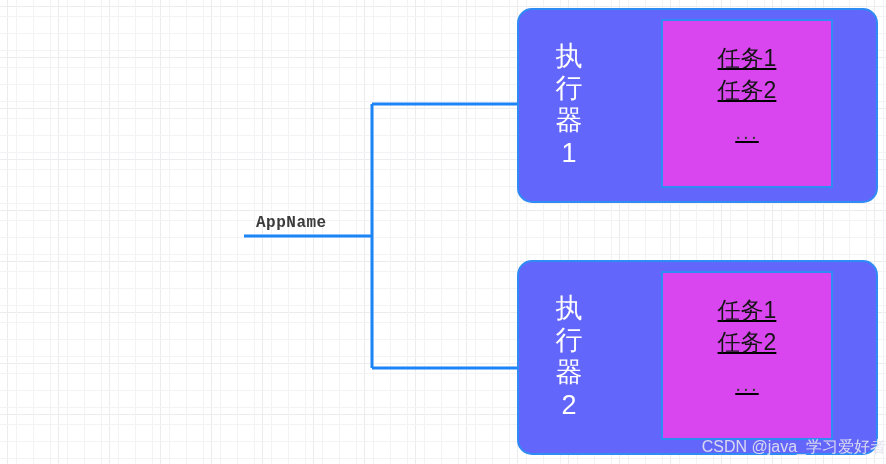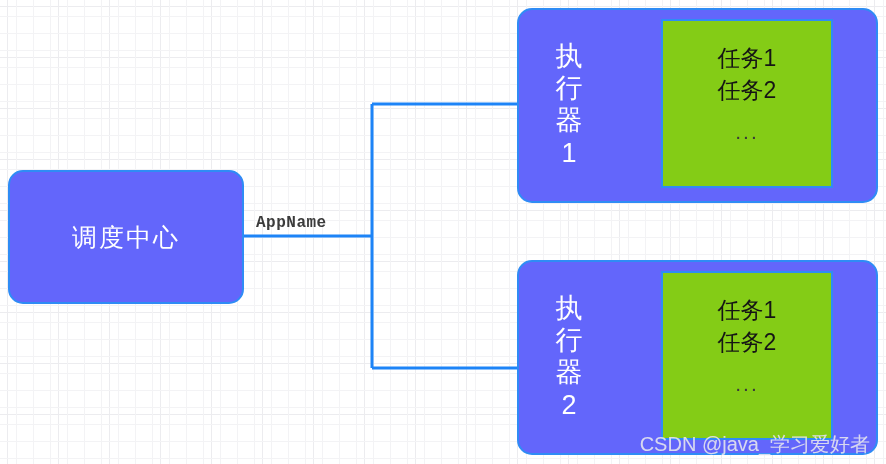--- a/index.html
+++ b/index.html
@@ -79,27 +79,28 @@
     margin-top: 2px;
   }
 
   .task-box {
     position: absolute;
     box-sizing: border-box;
     left: 142px;
     top: 9px;
     width: 172px;
     height: 169px;
-    background: #84cc16;
+    background: #d946ef;
     border: 2px solid #2f8cf5;
     display: flex;
     flex-direction: column;
     align-items: center;
     justify-content: flex-start;
     padding-top: 22px;
+    text-decoration: underline;
   }
   .task-line {
     color: #151515;
     font-size: 23px;
     line-height: 1.38;
     white-space: nowrap;
   }
   .task-ellipsis {
     color: #3a3a3a;
     font-size: 21px;
@@ -130,45 +131,42 @@
     font-family: Liberation Mono, monospace;
     font-size: 16px;
     font-weight: bold;
     letter-spacing: 0.5px;
     white-space: nowrap;
   }
 
   
   #watermark {
     position: absolute;
-    right: 16px;
+    right: 0;
     bottom: 6px;
     color: #e2e2ef;
-    font-size: 20px;
+    font-size: 16px;
     white-space: nowrap;
     opacity: 0.92;
   }
 </style>
 </head>
 <body>
 
 <div id="canvas">
 
   <svg id="connector" viewBox="0 0 886 464" xmlns="http://www.w3.org/2000/svg">
     <path d="M 244 236 L 372 236"></path>
     <path d="M 372 104 L 372 368"></path>
     <path d="M 372 104 L 517 104"></path>
     <path d="M 372 368 L 517 368"></path>
   </svg>
 
   <div class="edge-label">AppName</div>
 
-  <div class="node" id="scheduler">
-    <span class="scheduler-label">调度中心</span>
-  </div>
 
   <div class="node executor" id="executor-1">
     <div class="executor-name">
       <span class="ch">执</span>
       <span class="ch">行</span>
       <span class="ch">器</span>
       <span class="num">1</span>
     </div>
     <div class="task-box">
       <span class="task-line">任务1</span>

